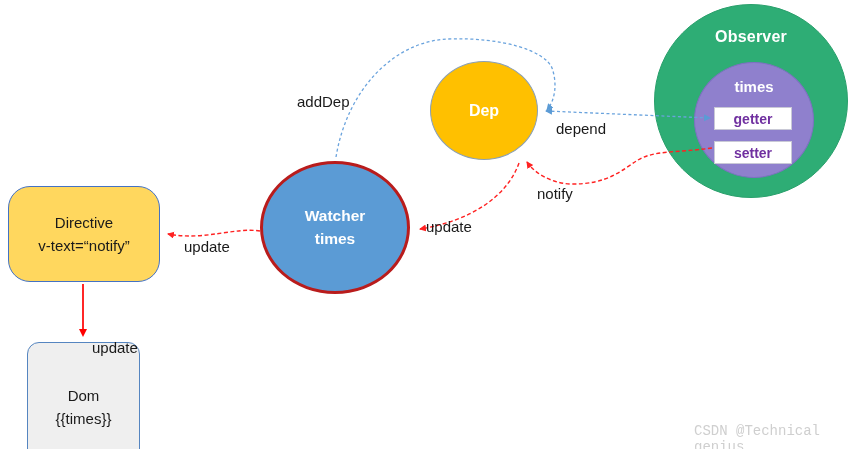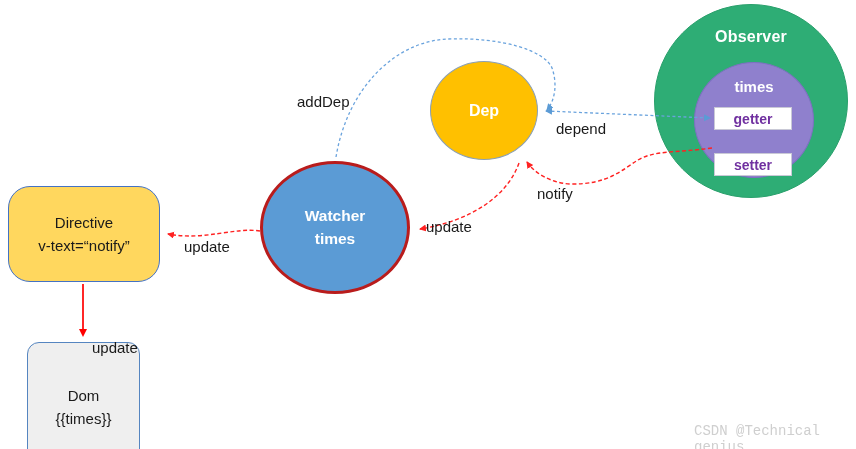--- a/index.html
+++ b/index.html
@@ -13,21 +13,21 @@
   
   .observer{left:654px;top:4px;width:194px;height:194px;background:#2EAD75;
             border:1px solid #2aa06c;justify-content:flex-start;}
   .observer-label{margin-top:23px;color:#fff;font-size:16px;font-weight:600;letter-spacing:.2px;}
   .times-circle{left:694px;top:62px;width:120px;height:116px;background:#8F80CD;
                 border:1px solid #7f6fc2;justify-content:flex-start;}
   .times-label{margin-top:15px;color:#fff;font-size:15px;font-weight:600;}
   .prop-box{left:714px;width:78px;height:23px;background:#fff;border:1px solid #c9c9d6;
             color:#7030A0;font-size:14px;font-weight:700;}
   .getter{top:107px;}
-  .setter{top:153px;text-align:center;}
+  .setter{top:141px;text-align:center;}
   
   .dep{left:430px;top:61px;width:108px;height:99px;background:#FFC000;
        border:1px solid #8aa0b8;color:#fff;font-size:16px;font-weight:700;}
   
   .watcher{left:260px;top:161px;width:150px;height:133px;background:#5B9BD5;
            border:3px solid #b91c1c;color:#fff;font-size:15.5px;font-weight:600;line-height:1.45;}
   
   .directive{left:8px;top:186px;width:152px;height:96px;background:#FFD75E;
              border:1.5px solid #4472C4;border-radius:22px;color:#1a1a1a;
              font-size:15px;line-height:1.55;justify-content:center;}

